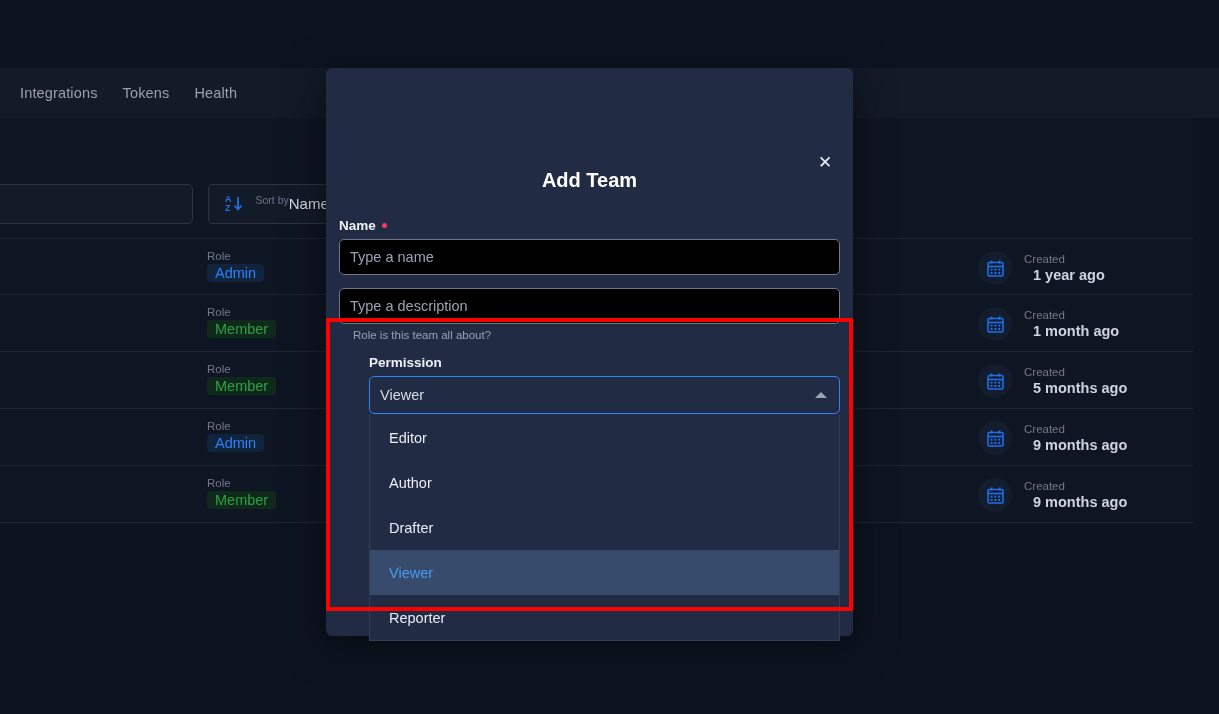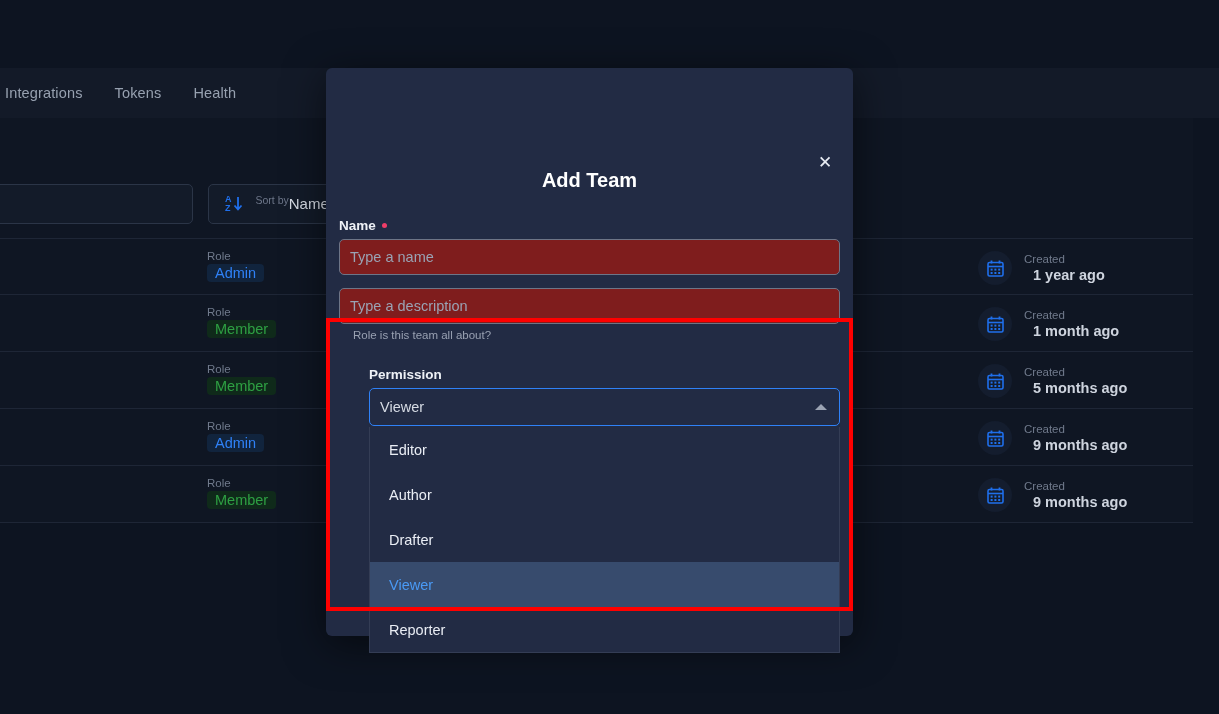--- a/index.html
+++ b/index.html
@@ -10,21 +10,21 @@
     overflow: hidden;
   }
   .page { position: relative; width: 1219px; height: 714px; background: #0d1421; }
 
   
   .app-bg { position: absolute; inset: 0; }
 
   .topnav {
     position: absolute; left: 0; top: 68px; width: 1219px; height: 50px;
     background: #131a28;
-    display: flex; align-items: center; gap: 32px; padding-left: 5px;
+    display: flex; align-items: center; gap: 25px; padding-left: 20px;
   }
   .topnav .navitem {
     color: #97a1b0; font-size: 14.5px; letter-spacing: .15px;
   }
 
   .content-area {
     position: absolute; left: 0; top: 118px; width: 1193px; height: 405px;
     background: #0f1623;
   }
   .page-right-gutter {
@@ -95,30 +95,30 @@
   }
   .modal-body { position: absolute; left: 0; top: 150px; width: 527px; padding: 0 13px; }
 
   .field-label {
     font-size: 13.5px; font-weight: bold; color: #eef1f6; margin-bottom: 6px;
     display: flex; align-items: center; gap: 6px;
   }
   .req-dot { width: 5px; height: 5px; border-radius: 50%; background: #ef3d68; display: inline-block; }
   .text-input {
     width: 100%; height: 36px; border-radius: 5px;
-    border: 1px solid #6d7587; background: #7f1d1d;
+    border: 1px solid #6d7587; background: #000000;
     color: #9aa3b4; font-size: 14.5px; padding: 0 10px;
     font-family: "Liberation Sans", sans-serif;
   }
   .text-input::placeholder { color: #9aa3b4; }
   .helper { font-size: 11.5px; color: #99a1b2; margin-top: 5px; padding-left: 14px; }
   .field-gap { height: 13px; }
 
   
-  .perm-group { margin-top: 26px; position: relative; padding-left: 30px; }
+  .perm-group { margin-top: 14px; position: relative; padding-left: 30px; }
   .select-control {
     width: 100%; height: 38px; border-radius: 5px;
     border: 1px solid #2f81f7; background: #222b44;
     display: flex; align-items: center; justify-content: space-between;
     padding: 0 12px 0 10px;
   }
   .select-value { font-size: 14.5px; color: #d6dbe4; }
   .caret-up {
     width: 0; height: 0; border-left: 6px solid transparent;
     border-right: 6px solid transparent; border-bottom: 6px solid #9ba3b3;

